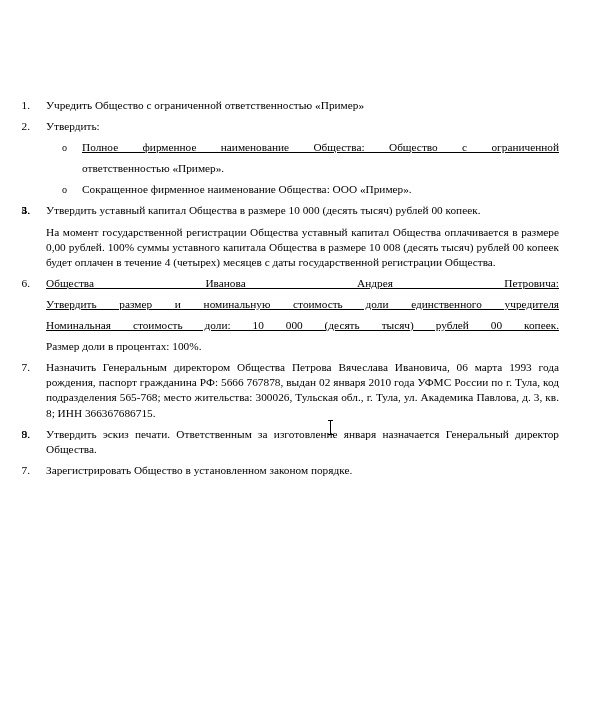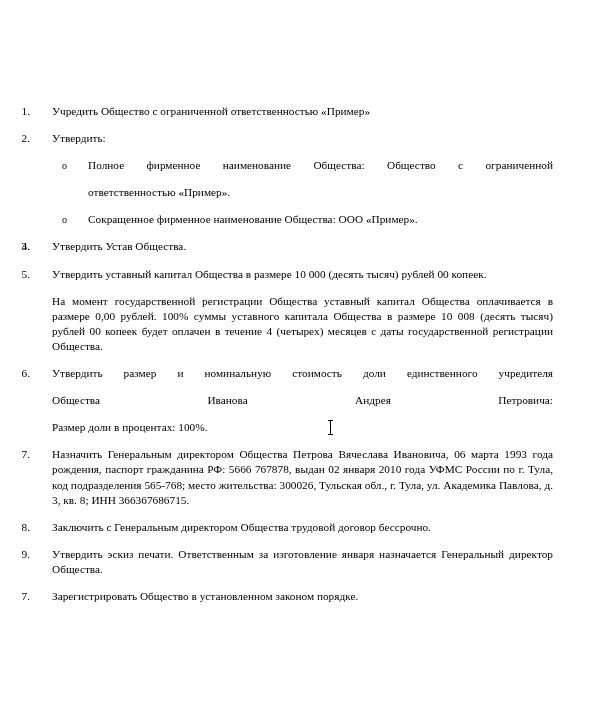--- a/index.html
+++ b/index.html
@@ -55,21 +55,21 @@
     left: 0;
     top: 0;
     width: 30px;               
     text-align: right;
     font-size: 11.3px;
     line-height: 15.1px;
   }
 
   
   .para {
-    margin: 12px;
+    margin: 6px;
     text-align: justify;
     text-justify: inter-word;
   }
 
   
   .sublist {
     list-style: none;
     margin: 0;
     padding: 0;
   }
@@ -86,20 +86,21 @@
     left: 22px;           
     top: 0;
     font-size: 10.2px;
     line-height: 15.1px;
   }
 
   
   .stretch {
     text-align: justify;
     text-align-last: justify;
+    text-decoration: underline;
   }
 
   
   #text-caret {
     position: absolute;
     left: 330px;
     top: 420px;
     width: 1px;
     height: 15px;
     background: #000000;
@@ -146,44 +147,43 @@
           </li>
         </ul>
       </li>
 
       <li class="item">
         <span class="marker">3.</span>
       </li>
 
       <li class="item">
         <span class="marker">4.</span>
-        <p class="para">Утвердить Устав Общества.</p>
       </li>
 
       <li class="item">
         <span class="marker">5.</span>
         <p class="para">Утвердить уставный капитал Общества в размере 10 000 (десять тысяч) рублей 00 копеек.</p>
         <p class="para">На момент государственной регистрации Общества уставный капитал Общества оплачивается в размере 0,00 рублей. 100% суммы уставного капитала Общества в размере 10 008 (десять тысяч) рублей 00 копеек будет оплачен в течение 4 (четырех) месяцев с даты государственной регистрации Общества.</p>
       </li>
 
       <li class="item">
         <span class="marker">6.</span>
+        <p class="para stretch">Общества Иванова Андрея Петровича:</p>
         <p class="para stretch">Утвердить размер и номинальную стоимость доли единственного учредителя</p>
-        <p class="para stretch">Общества Иванова Андрея Петровича:</p>
+        <p class="para stretch">Номинальная стоимость доли: 10 000 (десять тысяч) рублей 00 копеек.</p>
         <p class="para">Размер доли в процентах: 100%.</p>
       </li>
 
       <li class="item">
         <span class="marker">7.</span>
         <p class="para">Назначить Генеральным директором Общества Петрова Вячеслава Ивановича, 06 марта 1993 года рождения, паспорт гражданина РФ: 5666 767878, выдан 02 января 2010 года УФМС России по г. Тула, код подразделения 565-768; место жительства: 300026, Тульская обл., г. Тула, ул. Академика Павлова, д. 3, кв. 8; ИНН 366367686715.</p>
       </li>
 
       <li class="item">
         <span class="marker">8.</span>
-        <p class="para">Заключить с Генеральным директором Общества трудовой договор бессрочно.</p>
       </li>
 
       <li class="item">
         <span class="marker">9.</span>
         <p class="para">Утвердить эскиз печати. Ответственным за изготовление января назначается Генеральный директор Общества.</p>
       </li>
 
       <li class="item">
         <span class="marker">7.</span>
         <p class="para">Зарегистрировать Общество в установленном законом порядке.</p>

